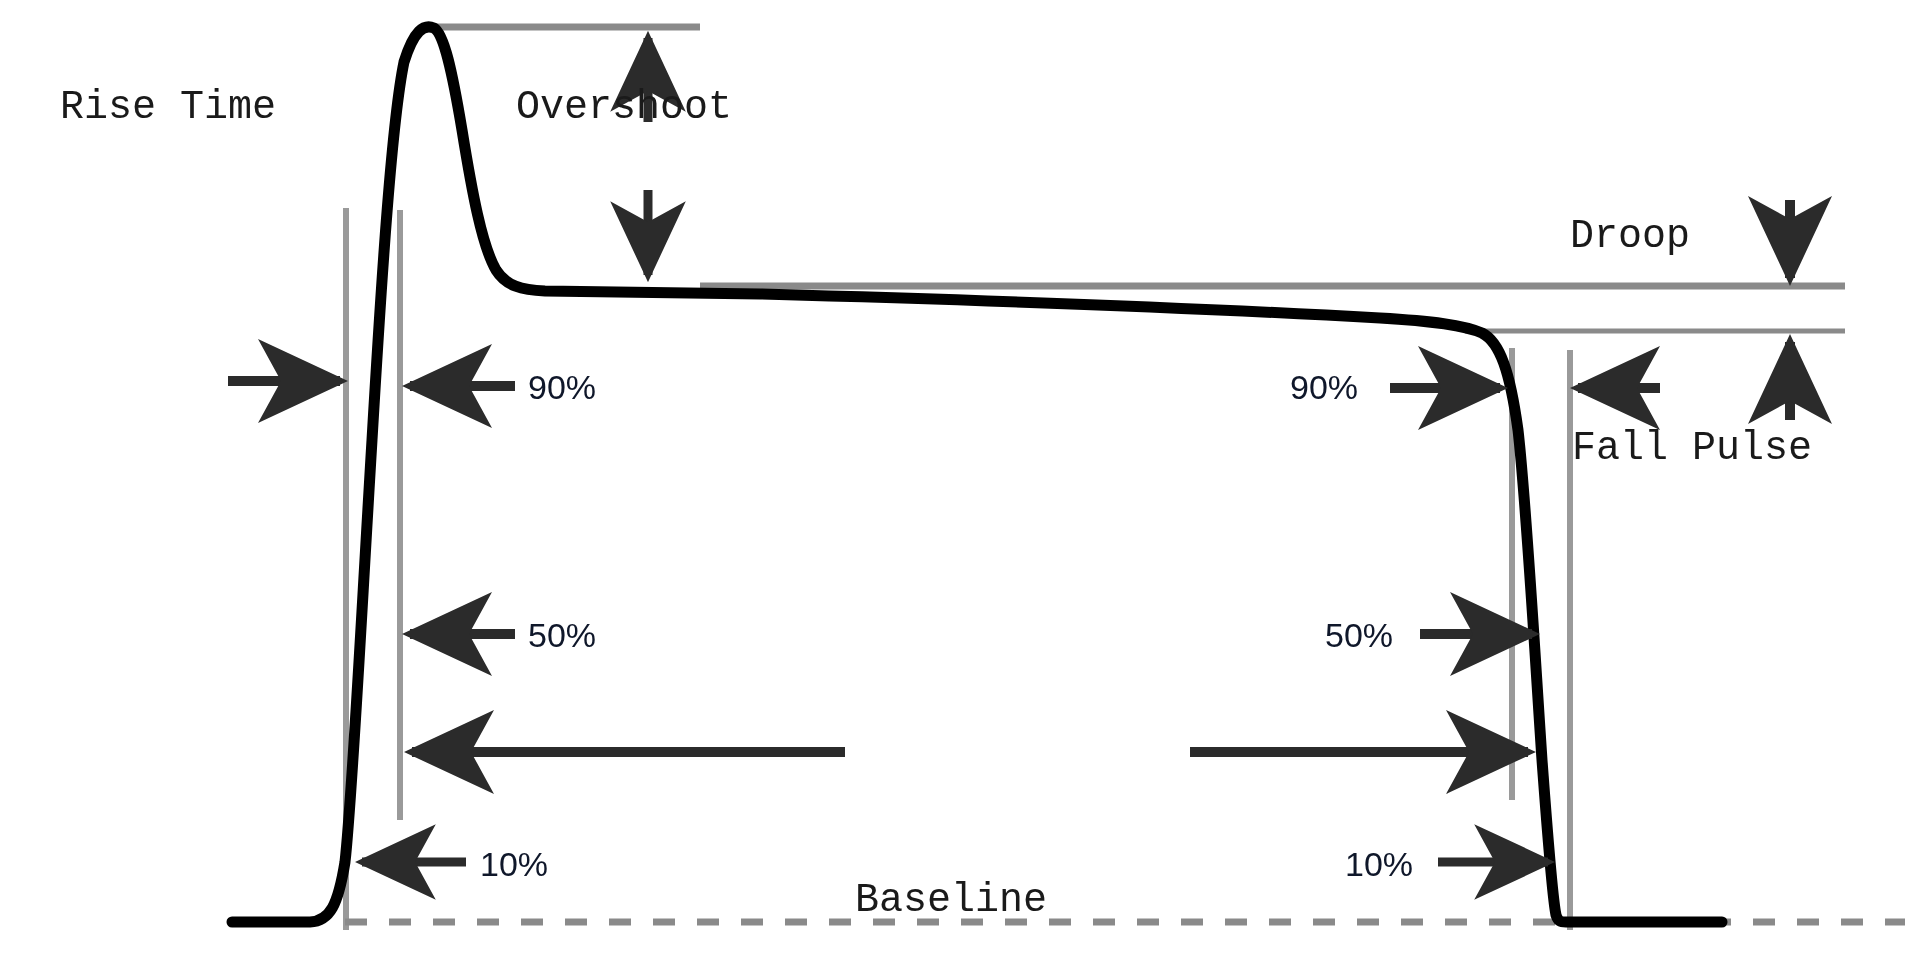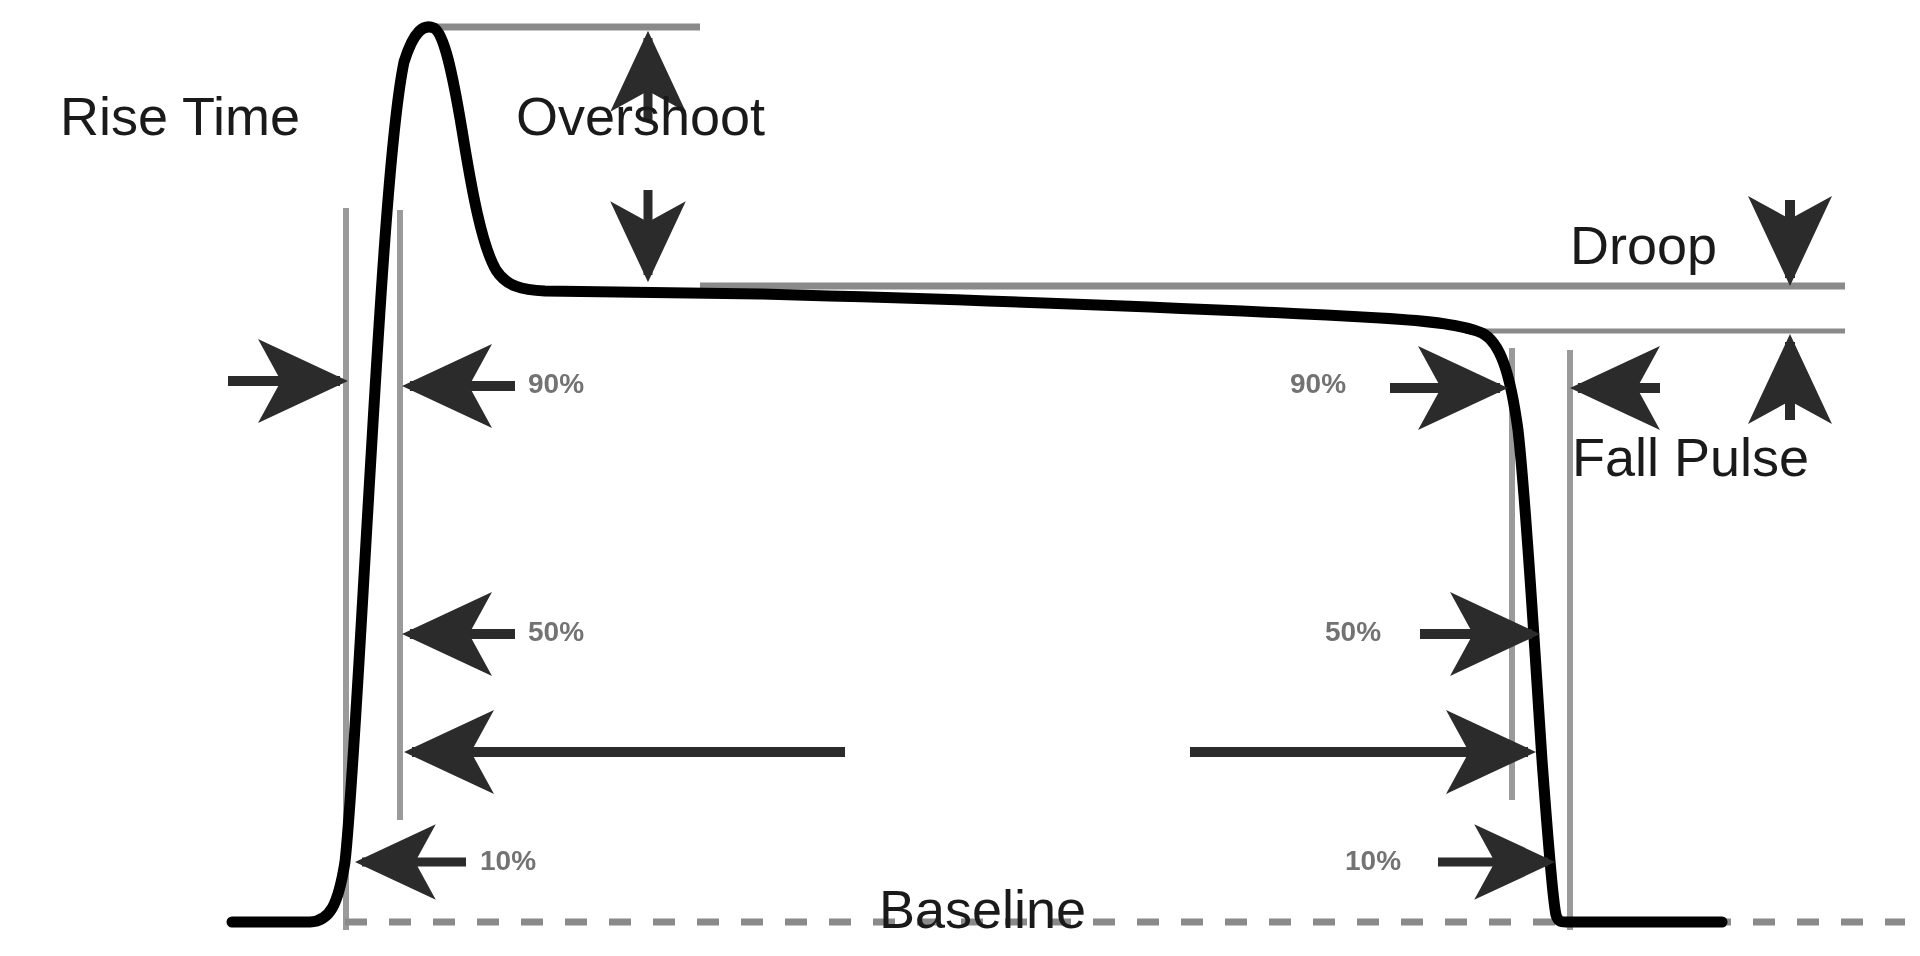--- a/index.html
+++ b/index.html
@@ -1,22 +1,22 @@
 <!DOCTYPE html>
 <html><head>
 <meta charset="utf-8">
 <style>
   html,body{margin:0;padding:0;background:#ffffff;}
   body{width:1920px;height:956px;overflow:hidden;
        font-family:"Liberation Sans", sans-serif;}
   #stage{position:relative;width:1920px;height:956px;background:#fff;}
   svg{position:absolute;left:0;top:0;}
   .lbl{position:absolute;color:#1a1a1a;white-space:nowrap;}
-  .big{font-size:54px;}
-  .pct{font-size:28px;font-weight:bold;color:#737373;}
+  .big{font-size:40px;font-family:Liberation Mono, monospace;}
+  .pct{font-size:34px;font-weight:normal;color:#0f172a;}
 </style>
 </head>
 <body>
 
 <div id="stage">
 
   <svg width="1920" height="956" viewBox="0 0 1920 956">
     <defs>
       <marker id="ahR" markerWidth="9" markerHeight="9" refX="8.2" refY="4.5" orient="auto" markerUnits="strokeWidth">
         <path d="M0,0.3 L9,4.5 L0,8.7 L2.3,4.5 Z" fill="#2b2b2b"></path>
@@ -92,21 +92,21 @@
 
   <div class="lbl big" style="left:60px;top:85px;">Rise Time</div>
 
   <div class="lbl big" style="left:516px;top:85px;">Overshoot</div>
 
   <div class="lbl big" style="left:1570px;top:166px;margin-top:48px;">Droop</div>
 
   <div class="lbl big" style="left:1572px;top:426px;">Fall Pulse</div>
 
 
-  <div class="lbl big" style="left:855px;top:878px;margin-left:24px;">Baseline</div>
+  <div class="lbl big" style="left:855px;top:878px;">Baseline</div>
 
   <div class="lbl pct" style="left:528px;top:368px;">90%</div>
 
   <div class="lbl pct" style="left:528px;top:616px;">50%</div>
 
   <div class="lbl pct" style="left:480px;top:845px;">10%</div>
 
   <div class="lbl pct" style="left:1290px;top:368px;">90%</div>
 
   <div class="lbl pct" style="left:1325px;top:616px;">50%</div>

